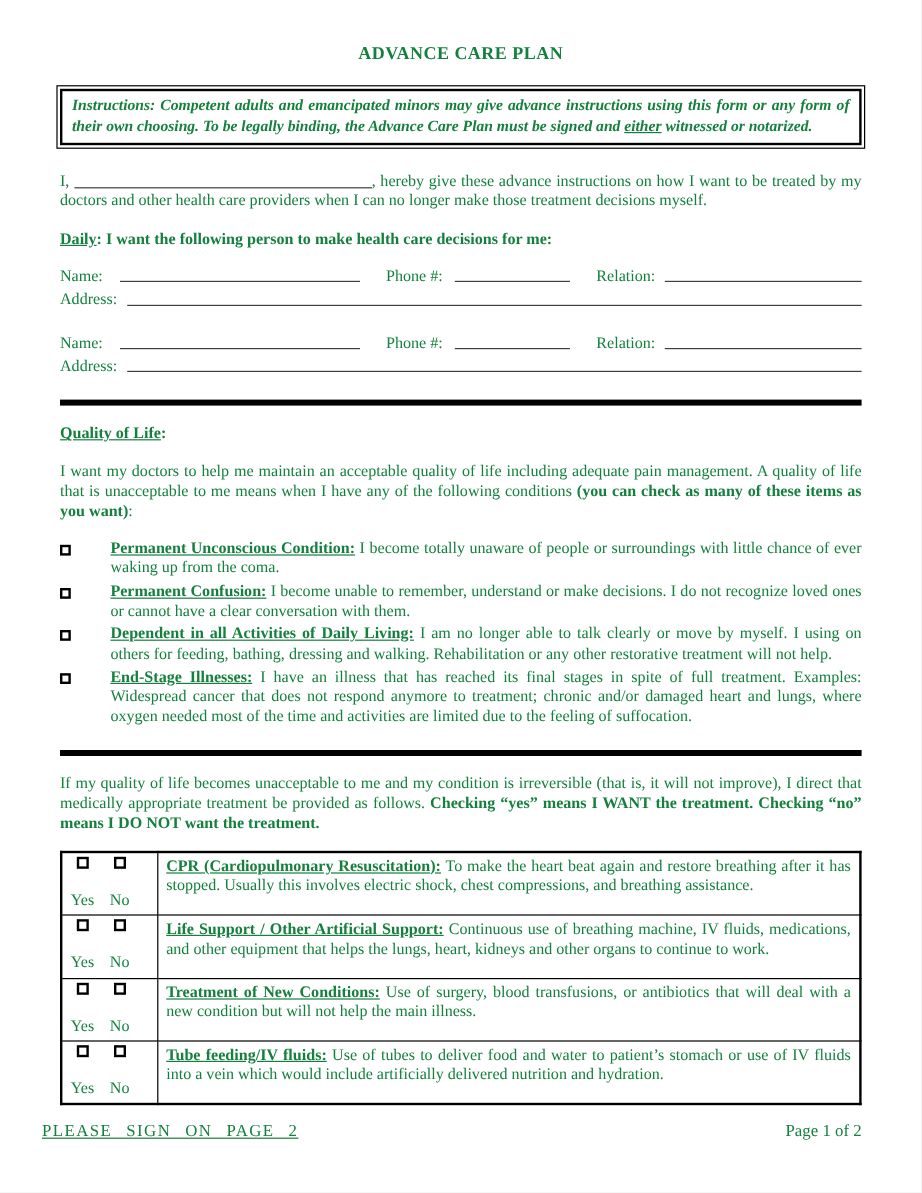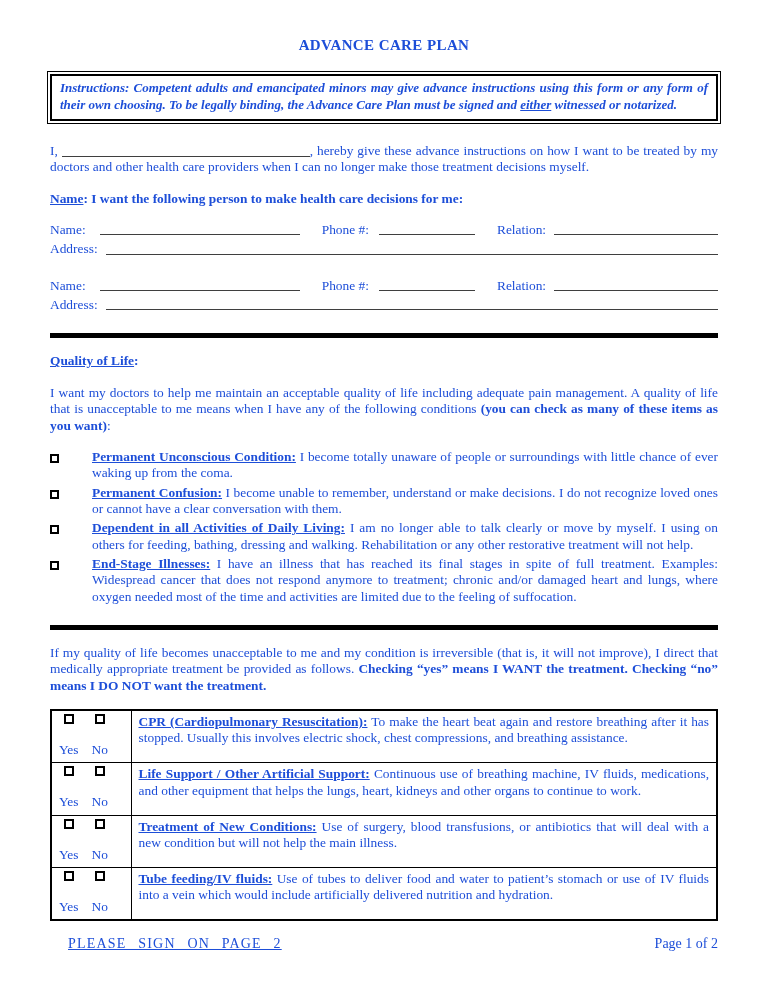--- a/index.html
+++ b/index.html
@@ -1,18 +1,18 @@
 <!DOCTYPE html>
 <html><head>
 <meta charset="utf-8">
 <style>
   * { margin:0; padding:0; box-sizing:border-box; }
   html,body { background:#e8e8e8; }
   .page {
-    width:768px; height:994px; background:#ffffff; color:#1d4ed8;
+    width:768px; height:994px; background:#ffffff; color:#15803d;
     font-family:"Liberation Serif","DejaVu Serif",serif;
     font-size:13.4px; line-height:1.22; position:relative; margin:0 auto;
     overflow:hidden;
   }
   .content { padding:30px 50px 0 50px; }
 
   .doc-title {
     text-align:center; font-weight:bold; font-size:15px;
     letter-spacing:.4px; margin:6px 0 20px 0;
   }
@@ -59,40 +59,40 @@
     border:2px solid #000;
   }
   table.treatment td { border:1px solid #000; vertical-align:top; padding:3px 7px 4px 7px; }
   td.yn-cell { width:80px; padding:4px 6px 3px 8px; }
   .yn { display:flex; gap:13px; }
   .yn-col { display:flex; flex-direction:column; align-items:center; gap:18px; }
   .yn-col .checkbox { width:10px; height:10px; }
   .cell-text { text-align:justify; }
 
   .footer {
-    position:absolute; left:68px; right:50px; bottom:42px;
+    position:absolute; left:35px; right:50px; bottom:42px;
     display:flex; justify-content:space-between; align-items:baseline;
     font-size:14px;
   }
   .footer-left { text-decoration:underline; letter-spacing:1.2px; word-spacing:7px; }
 </style>
 </head>
 <body>
 
 <div class="page">
   <div class="content">
 
     <div class="doc-title">ADVANCE CARE PLAN</div>
 
     <div class="instructions-box"><span>Instructions: Competent adults and emancipated minors may give advance instructions using this form or any form of their own choosing.  To be legally binding, the Advance Care Plan must be signed and </span><span class="u">either</span><span> witnessed or notarized.</span></div>
 
     <p class="para"><span>I,</span>
       <span class="blank blank-declaration"></span><span>, hereby give these advance instructions on how I want to be treated by my doctors and other health care providers when I can no longer make those treatment decisions myself.</span></p>
 
-    <p class="para"><span class="bu">Name</span><span class="b">:  I want the following person to make health care decisions for me:</span></p>
+    <p class="para"><span class="bu">Daily</span><span class="b">:  I want the following person to make health care decisions for me:</span></p>
 
     <div class="fields-row">
       <span class="lbl">Name:</span>
       <span class="blank w-name"></span>
       <span class="gap-md"></span>
       <span class="lbl">Phone #:</span>
       <span class="blank w-phone"></span>
       <span class="gap-md"></span>
       <span class="lbl">Relation:</span>
       <span class="blank w-rel"></span>

